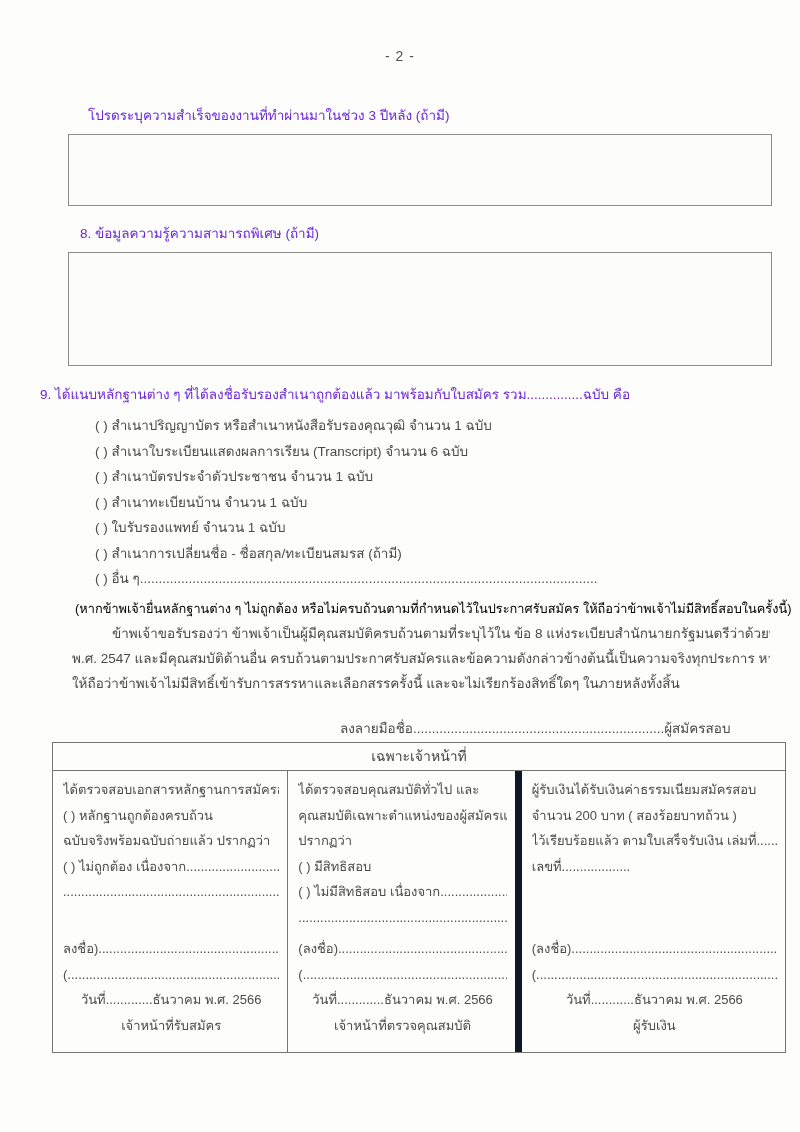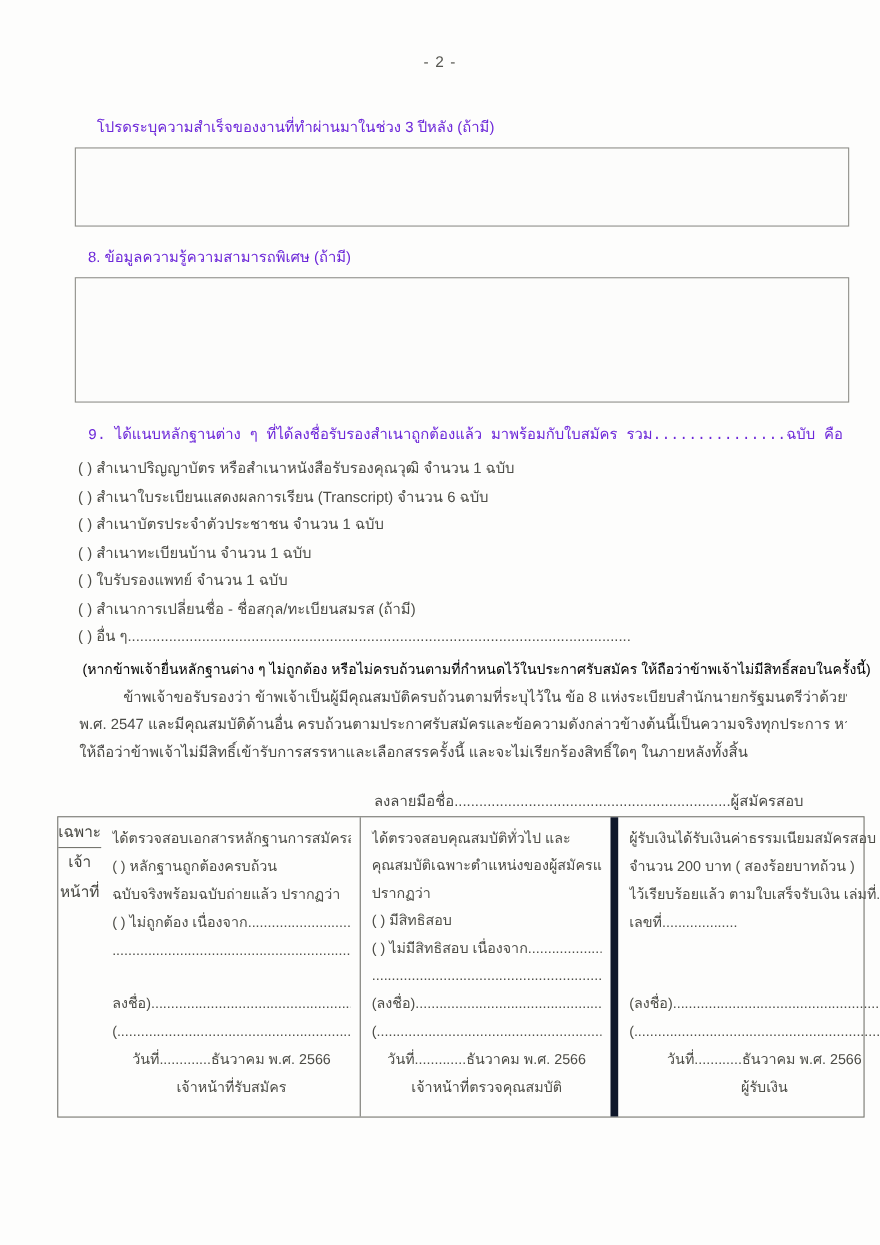--- a/index.html
+++ b/index.html
@@ -25,42 +25,42 @@
   .sec-label { margin: 0 0 0 88px; color: #6d28d9; }
   .label-7 { margin-top: 40px; }
   .answer-box {
     margin: 8px 28px 0 68px;
     border: 1px solid #8f8f8a;
     background: #fcfcfb;
   }
   .box-7 { height: 72px; }
   .label-8 { margin-top: 16px; margin-left: 80px; }
   .box-8 { height: 114px; }
-  .label-9 { margin-top: 17px; margin-left: 80px; font-family: Liberation Mono, monospace; }
-  .checklist { margin-left: 71px; margin-top: 8px; }
+  .label-9 { margin-top: 17px; margin-left: 40px; }
+  .checklist { margin-left: 95px; margin-top: 8px; }
   .checklist .check-item { line-height: 25.5px; color: #4c4c46; }
   .note-line {
     margin: 6px 0 0 75px;
     font-size: 12.8px;
     color: #000000;
   }
   .para { margin: 2px 30px 0 72px; line-height: 25px; color: #4a4a46; }
   .para .indent { padding-left: 40px; }
   .applicant-sign { margin-top: 20px; color: #4a4a46; }
   .applicant-sign .sig-row { margin-left: 340px; line-height: 25px; }
   .applicant-sign .name-row { margin-left: 388px; line-height: 25px; }
   .applicant-sign .date-row { margin-left: 378px; line-height: 25px; }
   .officials-table {
     position: absolute;
     left: 52px; top: 742px;
-    width: 734px; height: 274px;
+    width: 734px; height: 311px;
     border: 1px solid #76766f;
     background: #fdfdfc;
     display: flex;
-    flex-direction: row;
+    flex-direction: column;
   }
   .officials-header {
     border-bottom: 1px solid #76766f;
     text-align: center;
     line-height: 27px;
     height: 28px;
     font-size: 14px;
     color: #45453f;
   }
   .officials-body { display: flex; flex: 1; }

